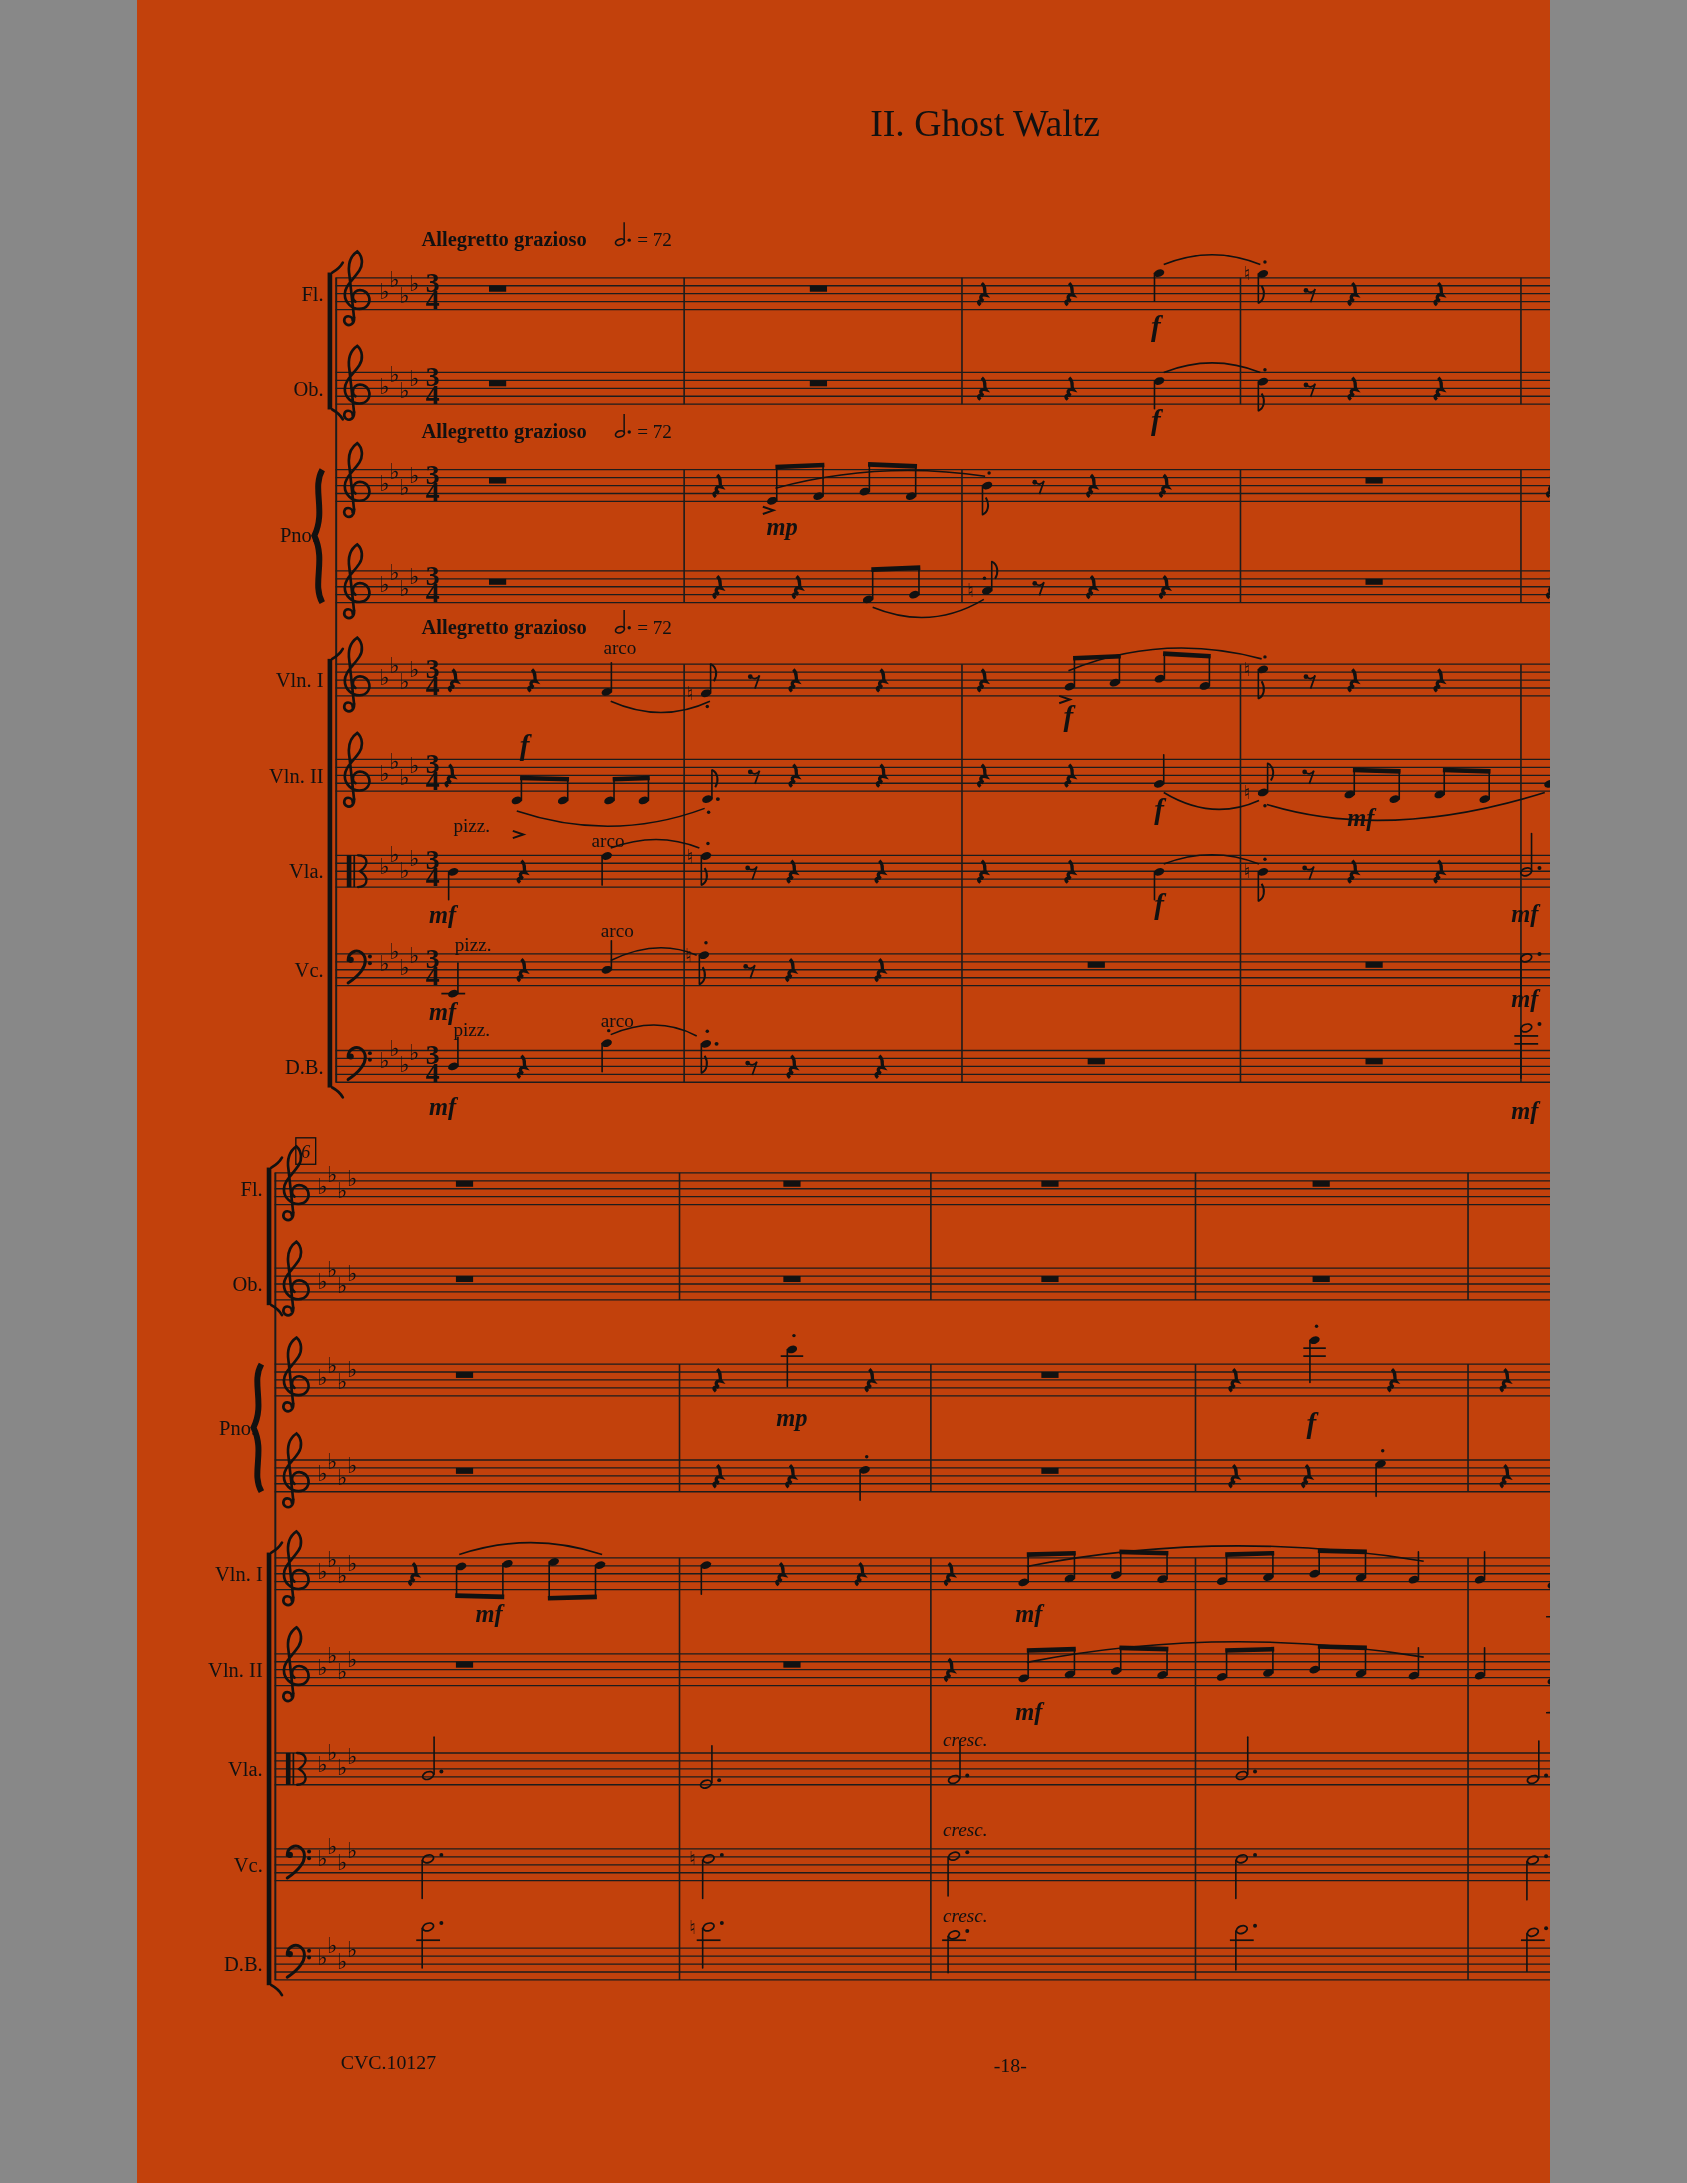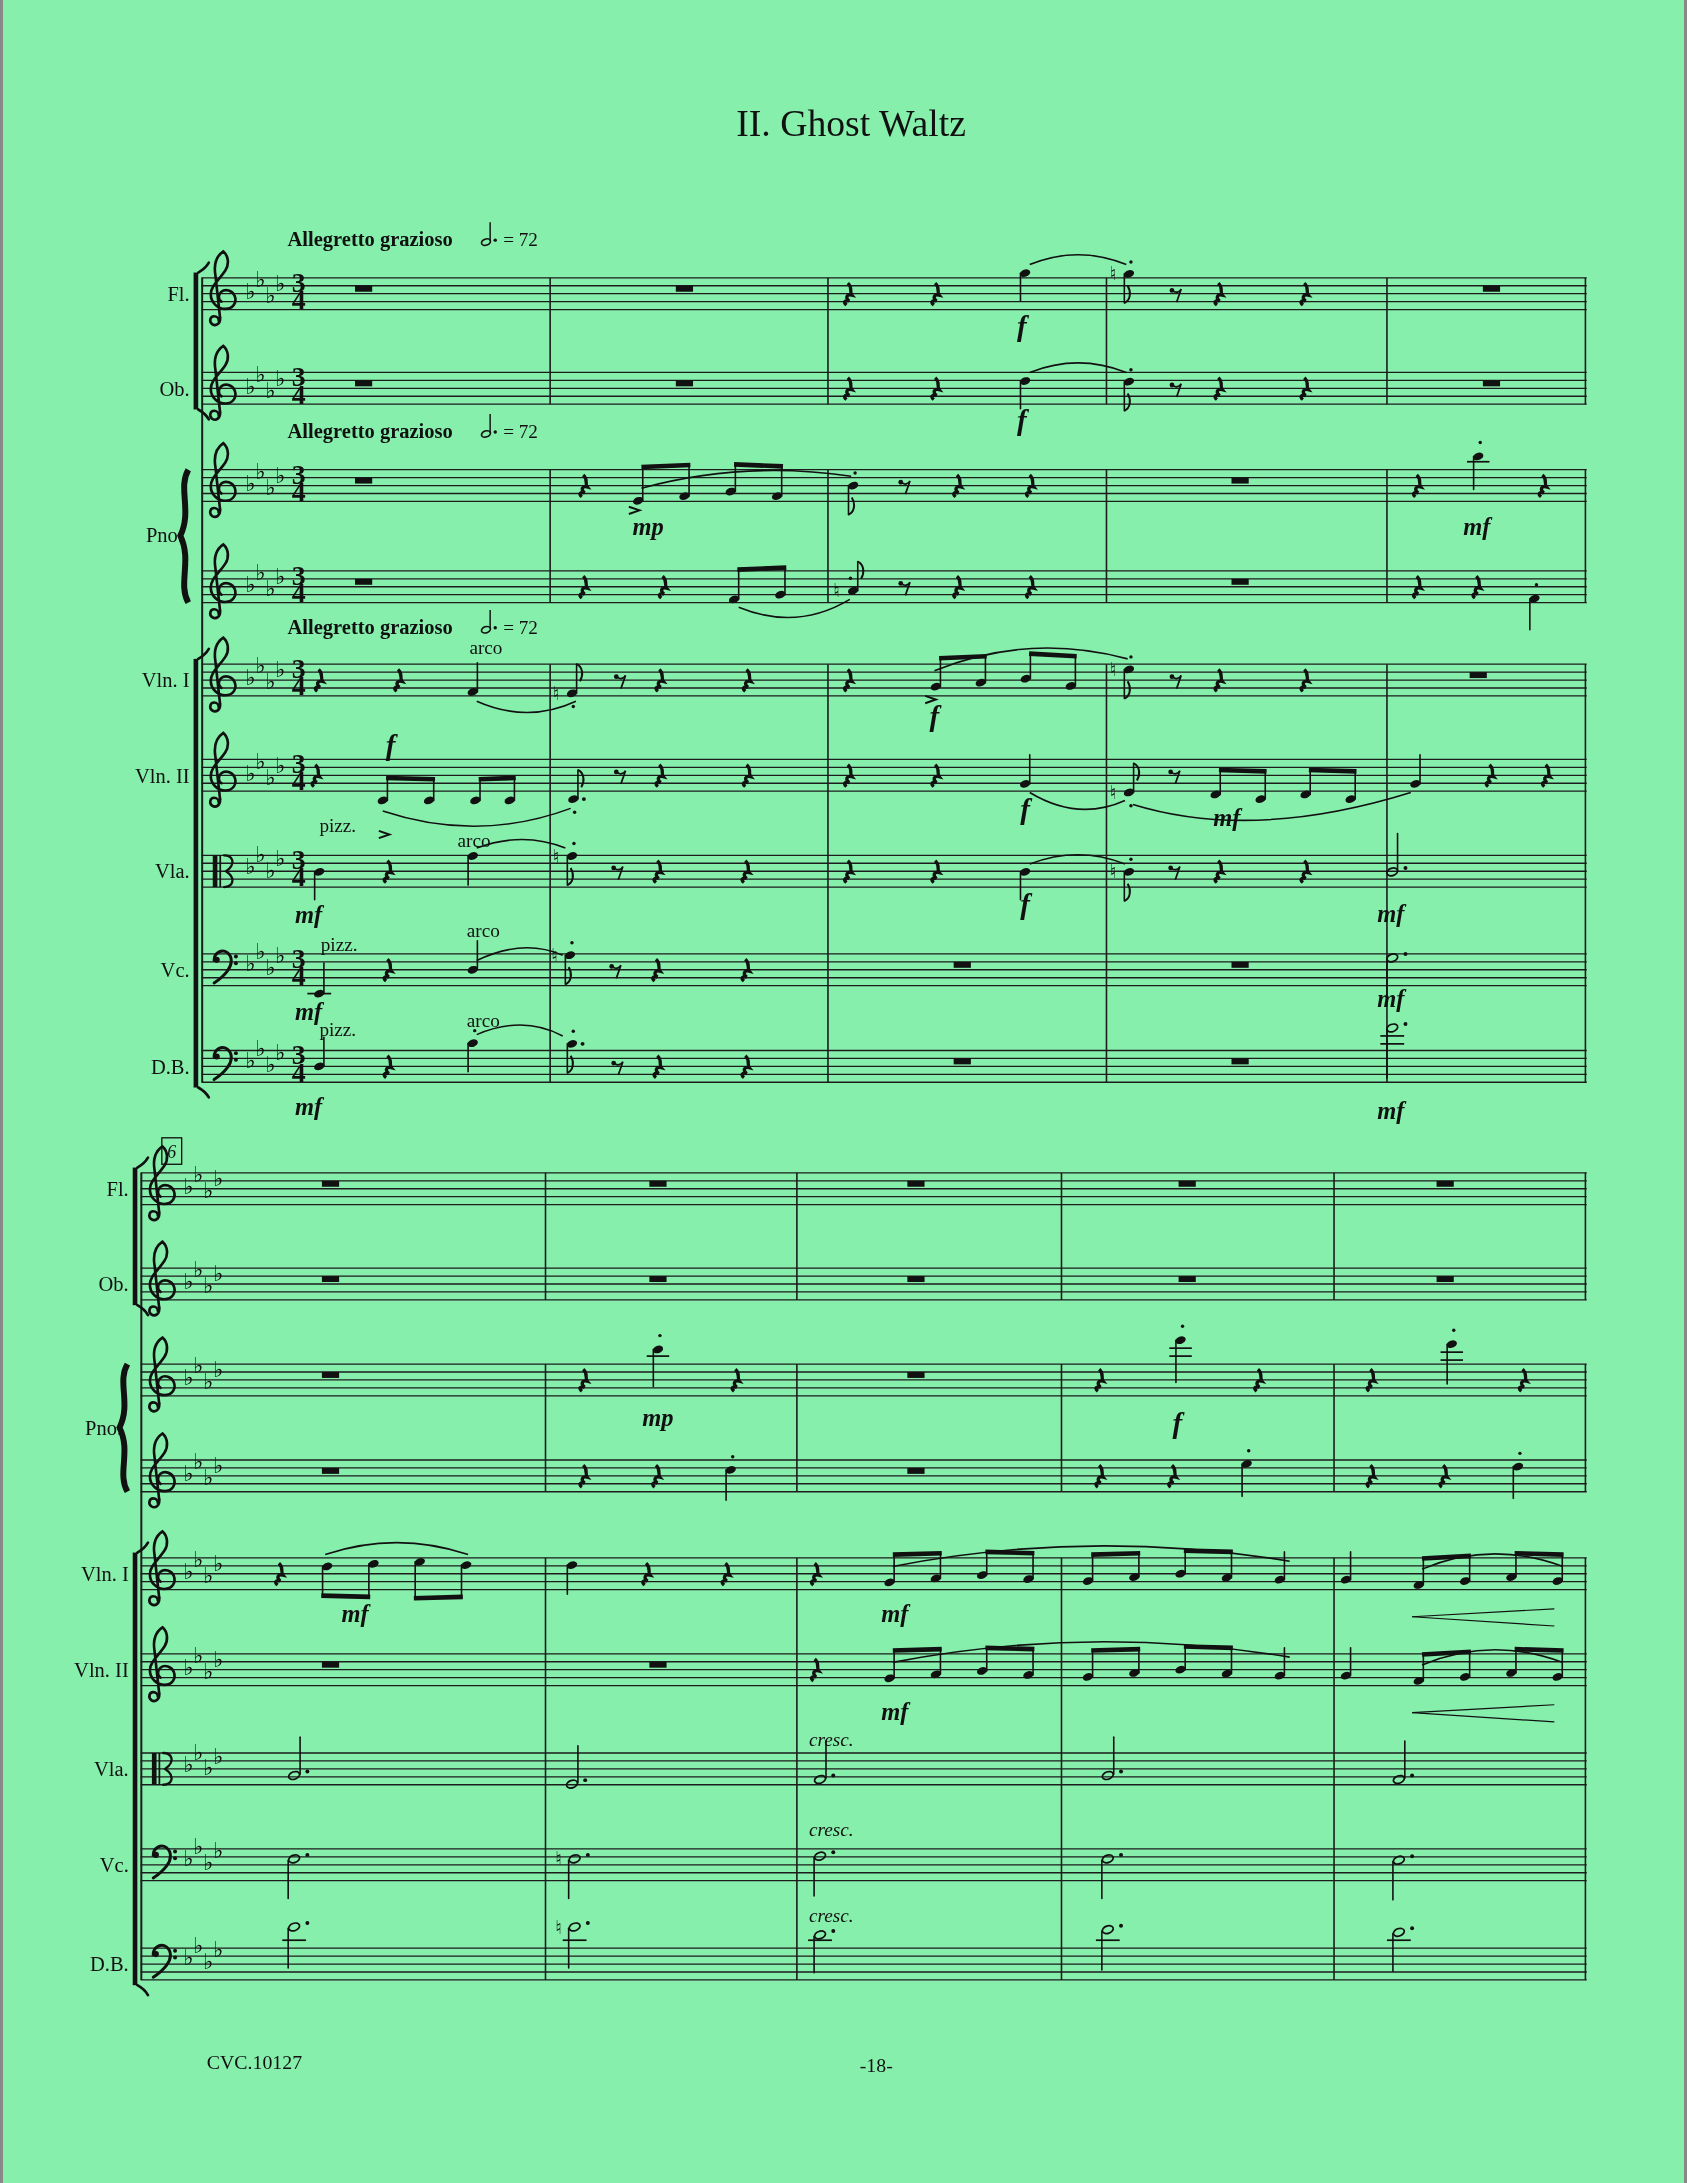--- a/index.html
+++ b/index.html
@@ -1,16 +1,16 @@
 <!DOCTYPE html>
 <html style="font-size:10.6px"><head>
 <meta charset="utf-8">
 <style>
   html,body{margin:0;padding:0;background:#888;}
-  .page{position:relative;width:1681px;height:2183px;background:#86efac;margin:0 auto;overflow:hidden;}
+  .page{position:relative;width:1413px;height:2183px;background:#c2410c;margin:0 auto;overflow:hidden;}
   svg{position:absolute;left:0;top:0;}
   text{fill:#111;}
   .sl{stroke:#1c1c1c;stroke-width:2;}
   .bl{stroke:#1c1c1c;stroke-width:2.4;}
   .blf{stroke:#1c1c1c;stroke-width:3;}
   .stem{stroke:#111;stroke-width:2.4;stroke-linecap:round;}
   .beam{stroke:#111;stroke-width:7;}
   .ledg{stroke:#111;stroke-width:2.6;}
   .slur{stroke:#111;stroke-width:2.4;fill:none;}
   .hp{stroke:#111;stroke-width:1.8;}

